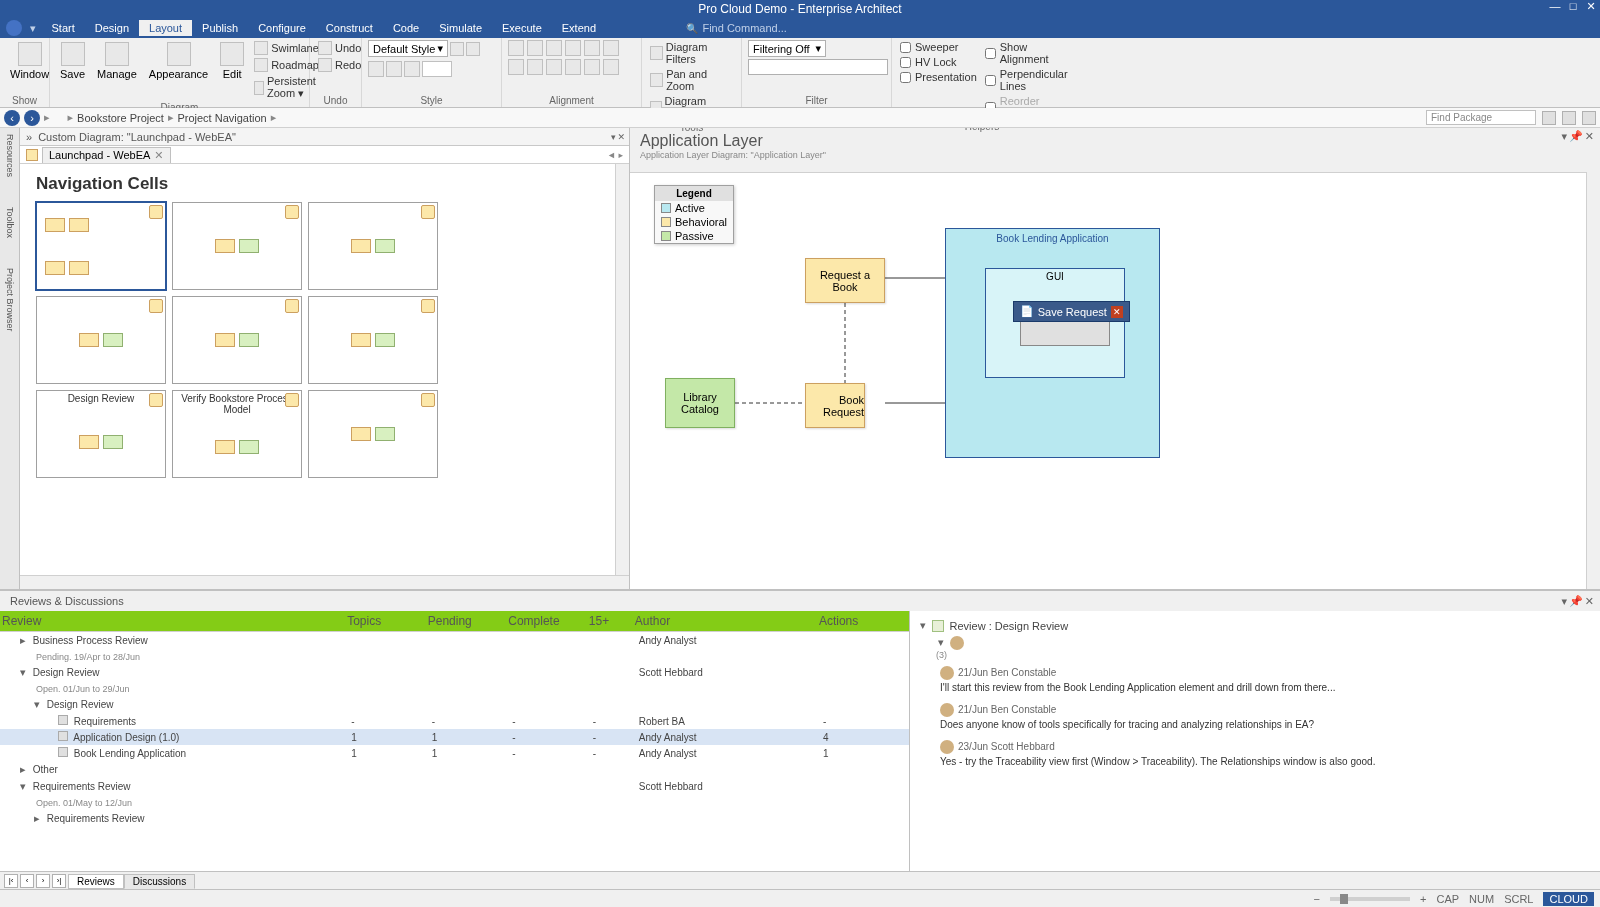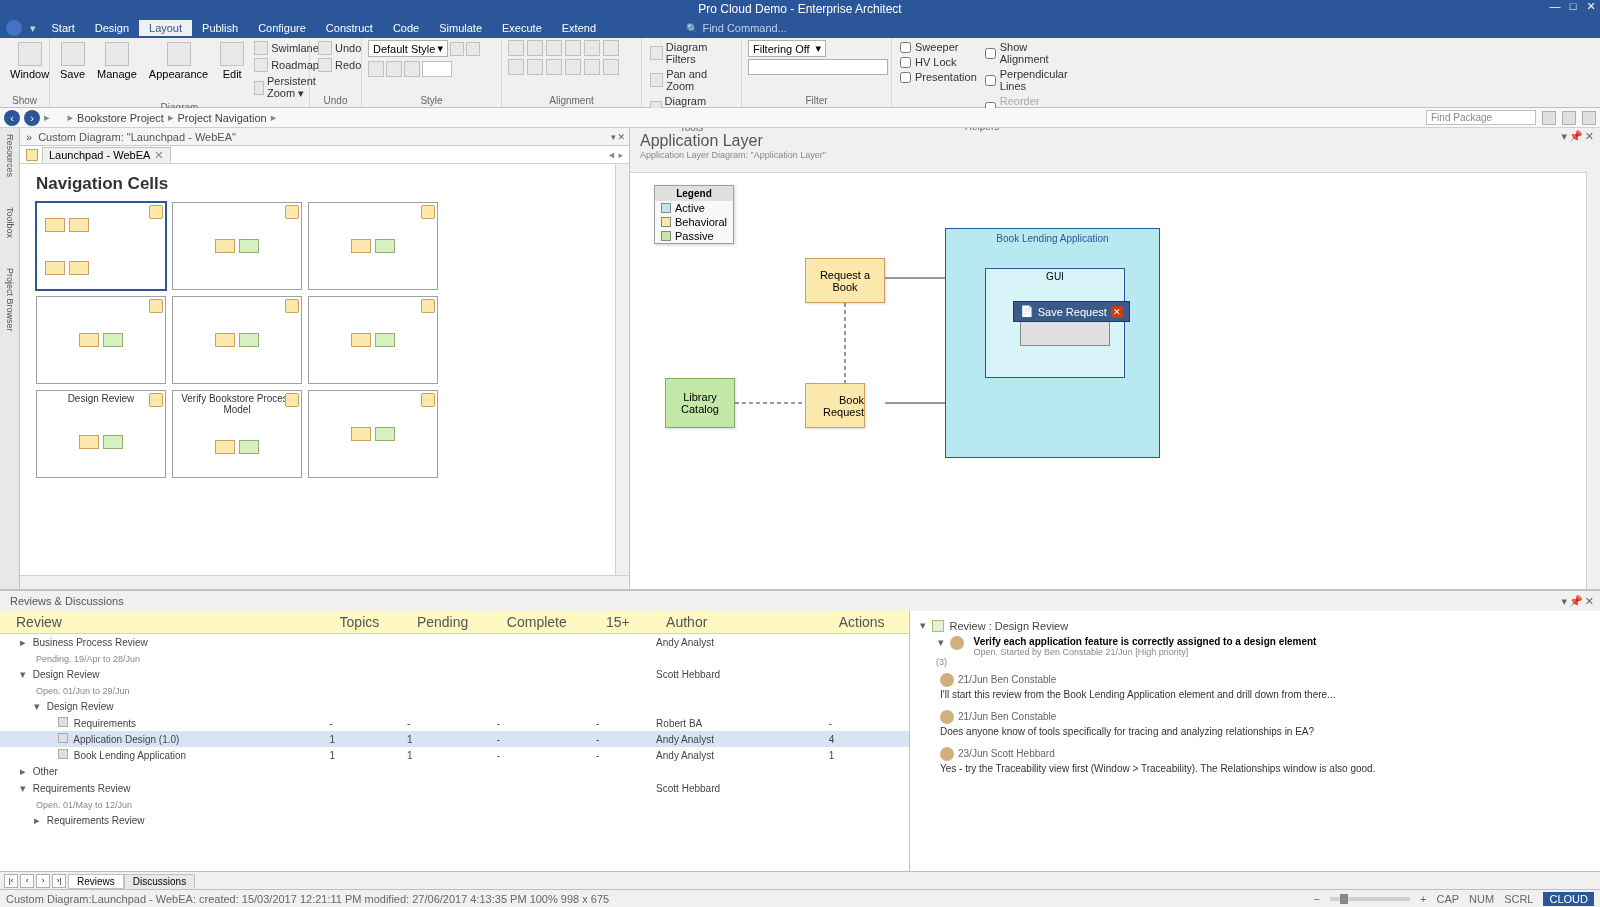--- a/index.html
+++ b/index.html
@@ -71,21 +71,21 @@
 .app-canvas .loan { position: absolute; background: #3a5a8a; color: #fff; padding: 3px 6px; font-size: 10px; display: flex; align-items: center; gap: 4px; border:1px solid #1a3a6a; }
 .app-canvas .loan .x { background: #c04020; color: #fff; width: 12px; height: 12px; display: flex; align-items: center; justify-content: center; font-size: 9px; cursor: pointer; }
 .app-canvas .loan-under { position:absolute; background:#e0e0e0; border:1px solid #888; }
 .app-canvas svg.edges { position:absolute; top:0; left:0; pointer-events:none; }
 .bottompane { height: 300px; display: flex; flex-direction: column; border-top: 2px solid #c0c0c0; }
 .bottompane .bh { padding: 4px 10px; color: #555; font-size: 15px; display:flex; align-items:center; position:relative; }
 .bottompane .bh .ctrl { position:absolute; right:6px; display:flex; gap:2px; font-size:9px; color:#666; }
 .bottompane .body { flex: 1; display: flex; min-height: 0; }
 .revlist { width: 910px; border-right: 1px solid #c0c0c0; overflow: auto; background:#fff; }
 .revlist table { width: 100%; border-collapse: collapse; }
-.revlist th { text-align: left; padding: 3px 16px; font-weight: 400; color: #555; border-bottom: 1px solid #d0d0d0; font-size: 14px; background:#fef9c3; }
+.revlist th { text-align: left; padding: 3px 2px; font-weight: 400; color: #555; border-bottom: 1px solid #d0d0d0; font-size: 12px; background:#84cc16; }
 .revlist td { padding: 2px 6px; font-size: 10px; color: #444; }
 .revlist tr.sel td { background: #d8e4f4; }
 .revlist .tree-ind { display: inline-block; }
 .revlist .exp { display:inline-block; width:10px; color:#666; cursor:pointer; }
 .revlist .meta { color: #888; font-size: 9px; padding-left: 30px; }
 .discpane { flex: 1; background: #fff; overflow: auto; padding: 6px; }
 .discpane .dh { display: flex; align-items: center; gap: 6px; padding: 2px 4px; font-size: 10px; color: #444; }
 .discpane .dh .exp { color:#666; cursor:pointer; }
 .discpane .topic { margin-left: 18px; padding: 2px 4px; }
 .discpane .topic .t-title { font-weight: 600; font-size: 10px; }
@@ -596,24 +596,20 @@
     <div class="discpane">
       <div class="dh">
         <span class="exp">▾</span>
         <span style="width:12px;height:12px;background:#e8f0d8;border:1px solid #a0c080;"></span>
         <span>Review  :  Design Review</span>
       </div>
       <div class="topic">
         <div style="display:flex; gap:6px; align-items:flex-start;">
           <span class="exp" style="color:#666;">▾</span>
           <span class="avatar"></span>
-          <div>
-            <div class="t-title">Verify each application feature is correctly assigned to a design element</div>
-            <div class="t-meta">Open.   Started by Ben Constable 21/Jun   [High priority]</div>
-          </div>
         </div>
         <div style="font-size:9px; color:#888; margin-left:-2px;">(3)</div>
       </div>
       <div id="posts">
           <div class="post">
             <div class="p-meta"><span class="avatar"></span>21/Jun  Ben Constable</div>
             <div class="p-body">I'll start this review from the Book Lending Application element and drill down from there...</div>
           </div>
           <div class="post">
             <div class="p-meta"><span class="avatar"></span>21/Jun  Ben Constable</div>
@@ -629,21 +625,20 @@
   <div class="bottomtabs">
     <span class="navbtn">|‹</span>
     <span class="navbtn">‹</span>
     <span class="navbtn">›</span>
     <span class="navbtn">›|</span>
     <span id="btabs"><span class="bt">Reviews</span><span class="bt active">Discussions</span></span>
   </div>
 </div>
 
 <div class="status">
-  <span>Custom Diagram:Launchpad - WebEA:    created: 15/03/2017 12:21:11 PM   modified: 27/06/2017 4:13:35 PM   100%    998 x 675</span>
   <div class="right">
     <span>−</span>
     <div class="slider">
         <div class="thumb"></div>
       </div>
     <span>+</span>
     <span>CAP</span>
     <span>NUM</span>
     <span>SCRL</span>
     <span style="background:#2b579a;color:#fff;padding:1px 6px;">CLOUD</span>

